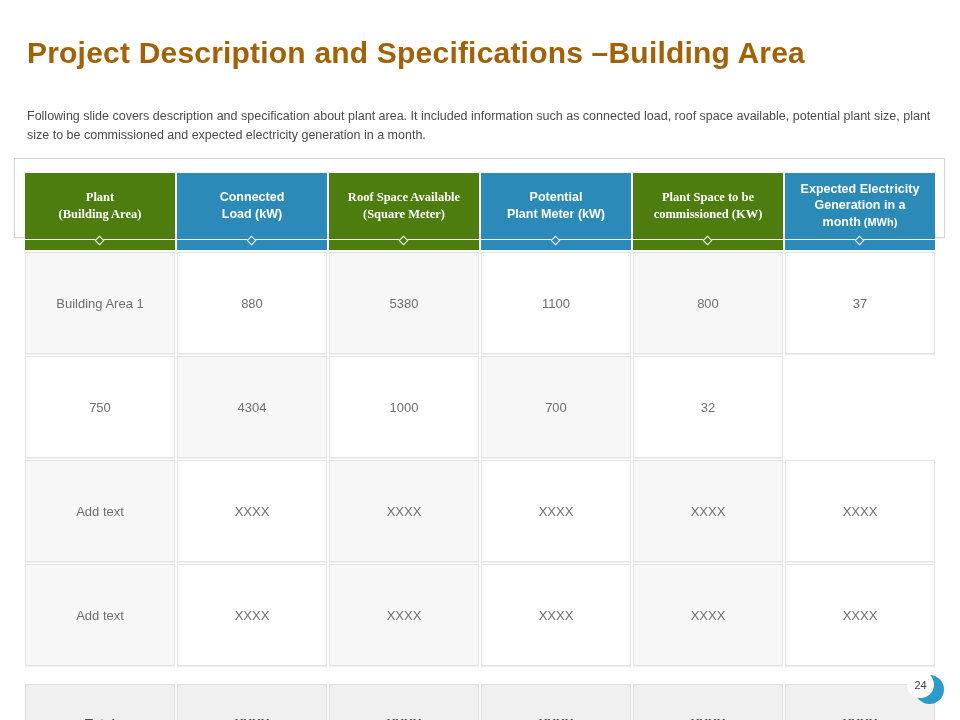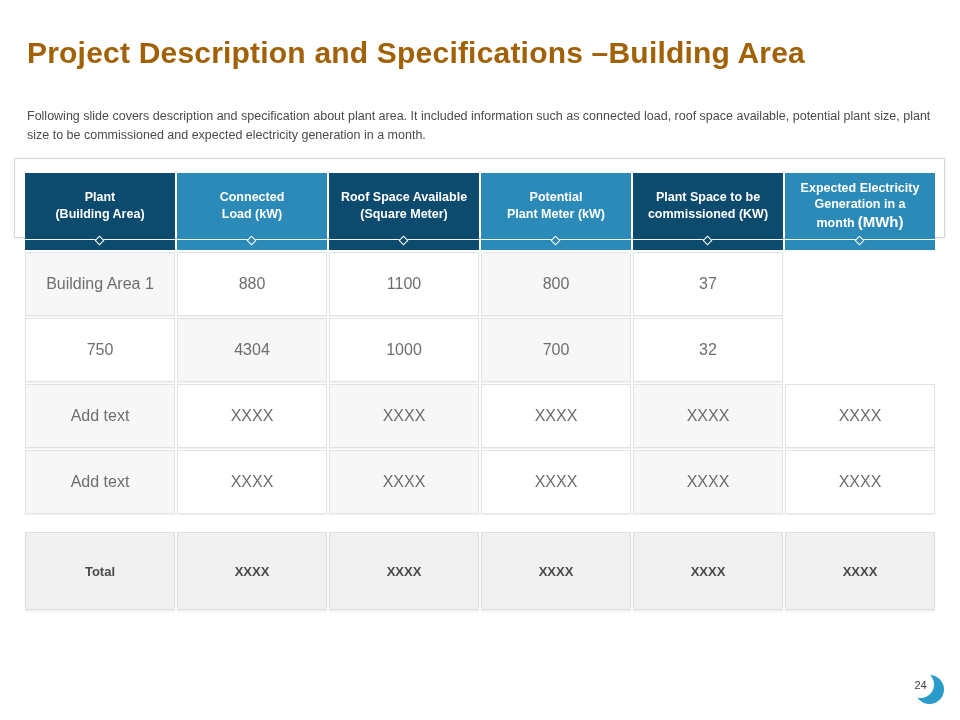--- a/index.html
+++ b/index.html
@@ -25,37 +25,37 @@
   .tablewrap { position:absolute; left:25px; top:173px; width:910px; }
   .thead, .trow {
     display:grid; grid-template-columns:repeat(6, 1fr); gap:2px;
   }
   .th {
     position:relative; height:77px; display:flex; flex-direction:column;
     align-items:center; justify-content:center; padding:4px 6px 16px 6px;
     color:#ffffff; font-weight:bold; font-size:12.5px; text-align:center;
     line-height:1.3;
   }
-  .th.green { background:#0c4a6e; }
+  .th.green { background:#4d7c0f;font-family:Liberation Serif, serif; }
   .th.blue  { background:#2b8ab7; }
   .ln { display:block; }
-  .small { font-size:15px; margin-left:3px; }
+  .small { font-size:11px; margin-left:3px; }
   .hline {
     position:absolute; left:0; right:0; bottom:10px; height:1px;
     background:#ffffff; opacity:0.95;
   }
   .diamond {
     position:absolute; left:50%; bottom:6.5px; width:7px; height:7px;
     margin-left:-4px; border:1px solid #ffffff; background:inherit;
     transform:rotate(45deg);
   }
   .tbody { margin-top:2px; display:flex; flex-direction:column; gap:2px; }
   .td {
-    height:64px; display:flex; align-items:center; justify-content:center;
-    font-size:16px; color:#6e6e6e; border:1px solid #e3e3e3;
+    height:102px; display:flex; align-items:center; justify-content:center;
+    font-size:13px; color:#6e6e6e; border:1px solid #e3e3e3;
     background:#ffffff; box-shadow:0 1px 1px rgba(0,0,0,0.05);
     text-align:center;
   }
   .td.c-odd { background:#f7f7f7; }
   .trow.total { margin-top:16px; }
   .trow.total .td {
     height:78px; background:#f0f0f0; border-color:#dedede;
     font-size:13px; font-weight:bold; color:#4a4a4a;
     box-shadow:0 2px 2px rgba(0,0,0,0.06);
   }
@@ -125,20 +125,21 @@
         <span class="hline"></span>
         <span class="diamond"></span>
       </div>
     </div>
 
     <div class="tbody">
 
       <div class="trow">
         <div class="td c-odd">Building Area 1</div>
         <div class="td c-even">880</div>
+        <div class="td c-odd">5380</div>
         <div class="td c-even">1100</div>
         <div class="td c-odd">800</div>
         <div class="td c-even">37</div>
       </div>
 
       <div class="trow">
         <div class="td c-even">750</div>
         <div class="td c-odd">4304</div>
         <div class="td c-even">1000</div>
         <div class="td c-odd">700</div>

